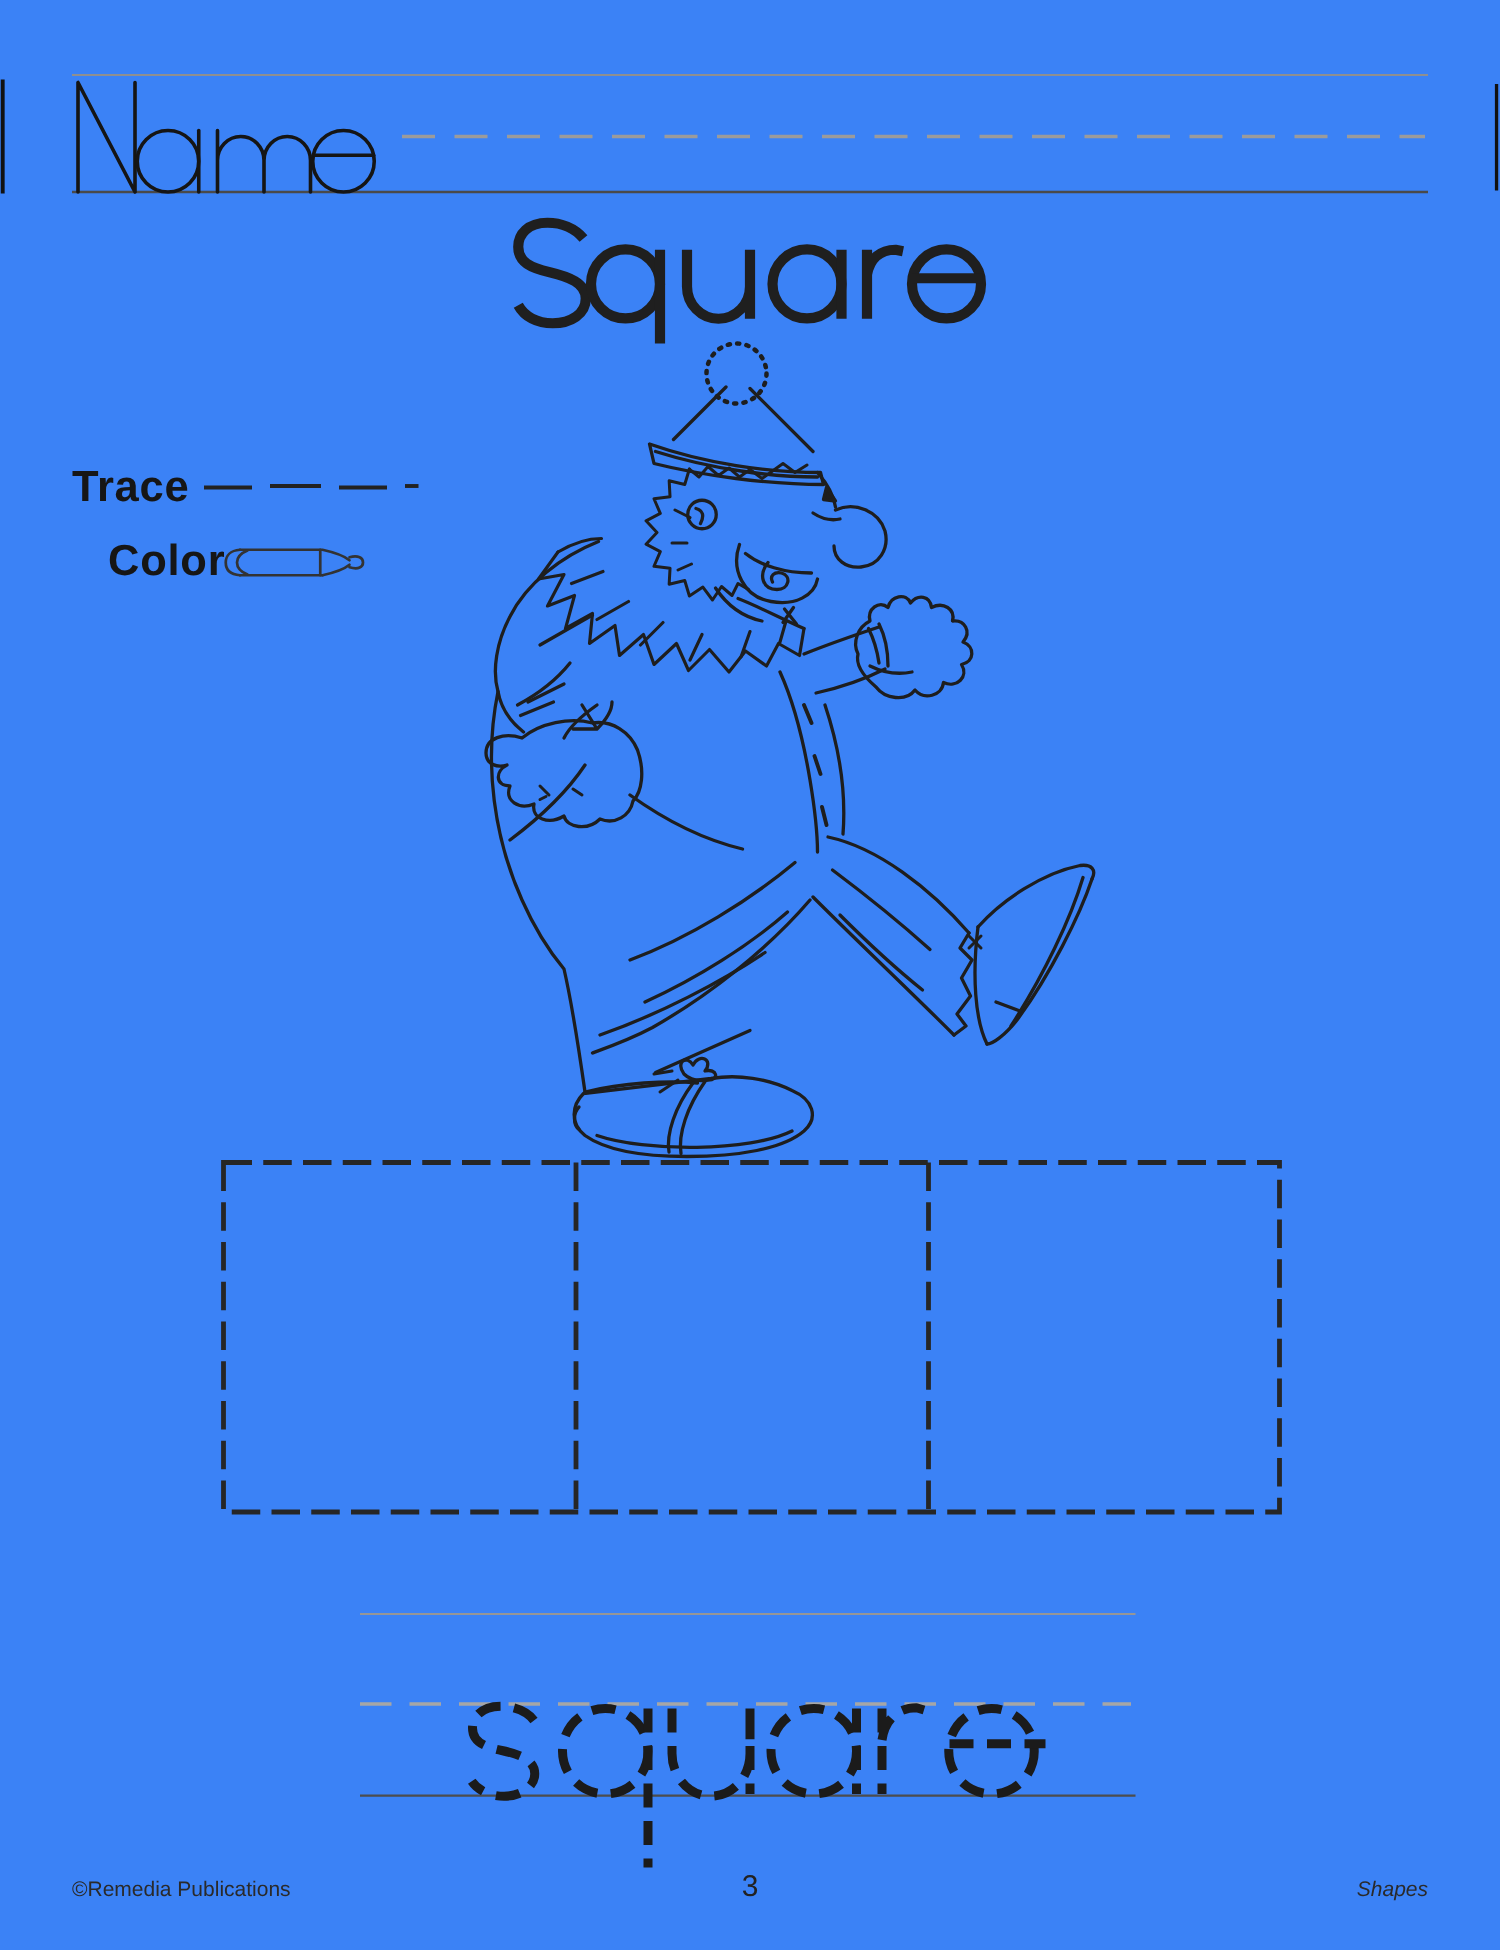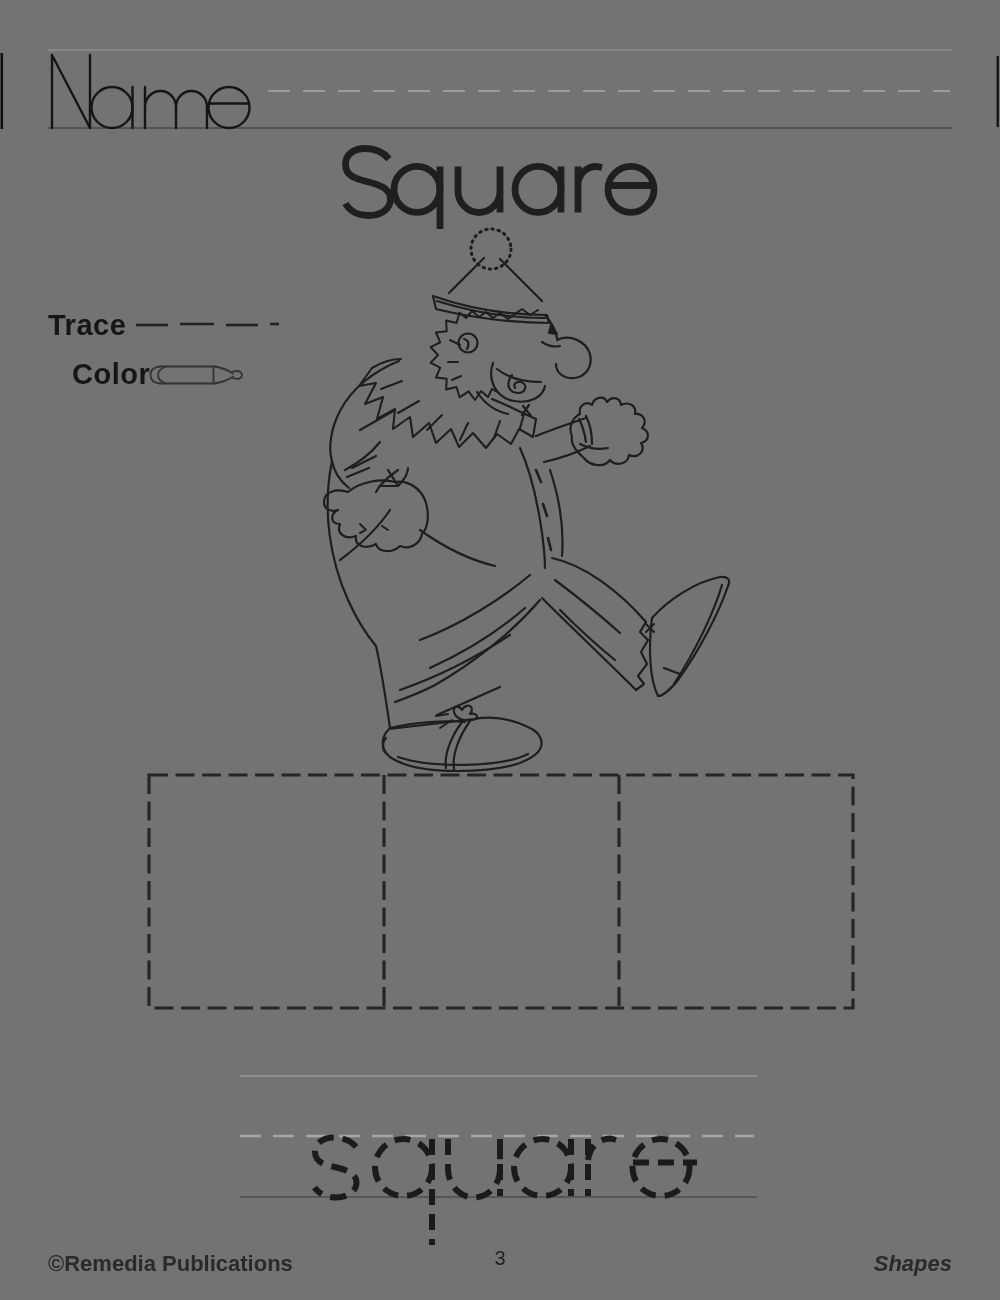--- a/index.html
+++ b/index.html
@@ -1,25 +1,25 @@
 <!DOCTYPE html>
 <html><head>
 <meta charset="utf-8">
 <style>
   html,body{margin:0;padding:0;background:#e8e8e8;}
   .page{
     position:relative;width:1000px;height:1300px;margin:0 auto;
-    background:#737373;overflow:hidden;
+    background:#3b82f6;overflow:hidden;
     font-family:"Liberation Sans","DejaVu Sans",sans-serif;
     color:#1e1e1e;
   }
   .abs{position:absolute;}
   #artwork{position:absolute;left:0;top:0;width:1000px;height:1300px;}
   .bold-label{font-weight:bold;font-size:29px;letter-spacing:0.5px;color:#161616;}
-  .footer-text{font-size:22px;color:#2a2a2a;font-weight:bold;}
+  .footer-text{font-size:14px;color:#2a2a2a;}
   .footer-center{left:0;width:1000px;text-align:center;font-size:20px;color:#222;}
   .footer-right{font-style:italic;}
 </style>
 </head>
 <body>
 
 <div class="page">
 
   <svg id="artwork" viewBox="0 0 1000 1300">
 

